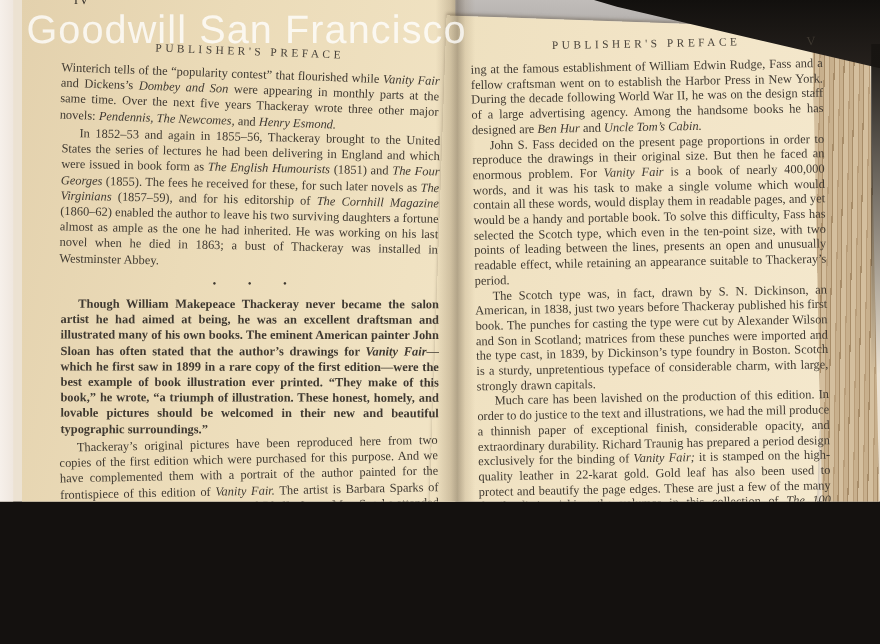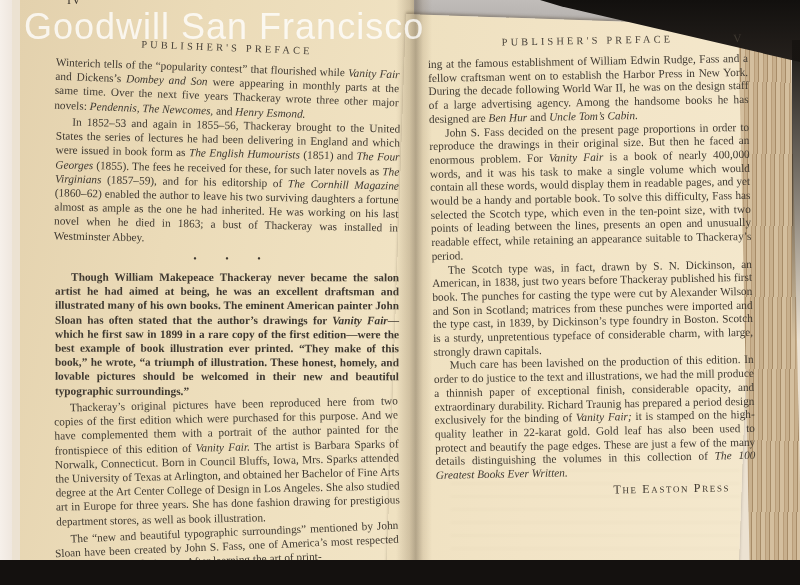--- a/index.html
+++ b/index.html
@@ -1,18 +1,18 @@
 <!DOCTYPE html>
 <html><head>
 <meta charset="utf-8">
 <style>
   html,body{margin:0;padding:0;}
   body{width:800px;height:585px;overflow:hidden;background:#14110f;
        font-family:"Liberation Serif", serif;}
-  .photo{position:relative;width:800px;height:560px;overflow:hidden;background:#ece2d2;}
+  .photo{position:relative;width:800px;height:456px;overflow:hidden;background:#ece2d2;}
 
   
   .bg-gray-strip{position:absolute;left:360px;top:-6px;width:440px;height:42px;
        background:linear-gradient(180deg,#c4c0bd,#aeaaa7);transform:rotate(1deg);z-index:1;}
   .left-white-edge{position:absolute;left:0;top:0;width:12px;height:585px;
        background:linear-gradient(90deg,#f6f0ea,#efe7df);z-index:2;}
   .under-pages{position:absolute;left:11px;top:0;width:18px;height:585px;z-index:2;
        background:repeating-linear-gradient(90deg,#f1e4cb 0 4px,#d8c5a4 4px 6px,#eee0c6 6px 11px,#cdb astrip 0);}
   .left-page{position:absolute;left:20px;top:-8px;width:394px;height:600px;z-index:3;
        background:linear-gradient(102deg,#e3d1ad 0%,#ebdbb8 38%,#f0e2c2 78%,#f2e5c7 100%);}

